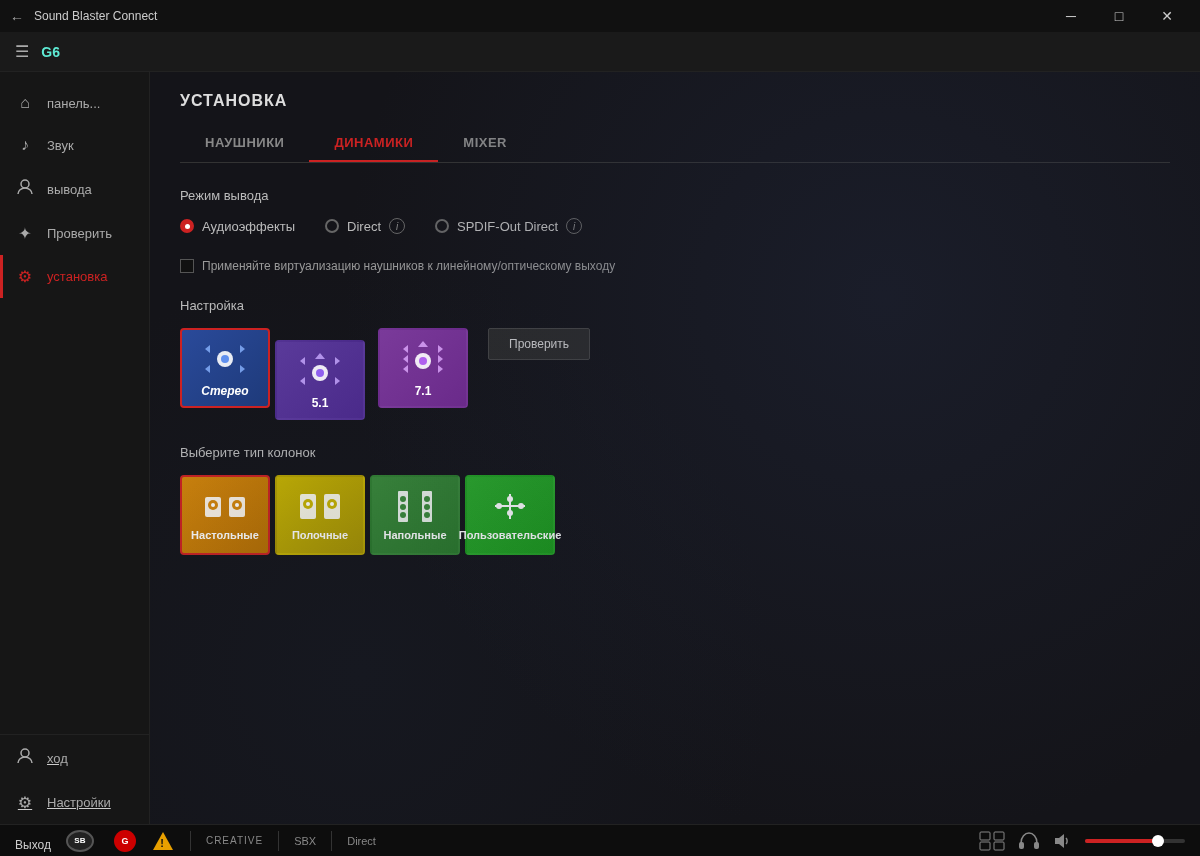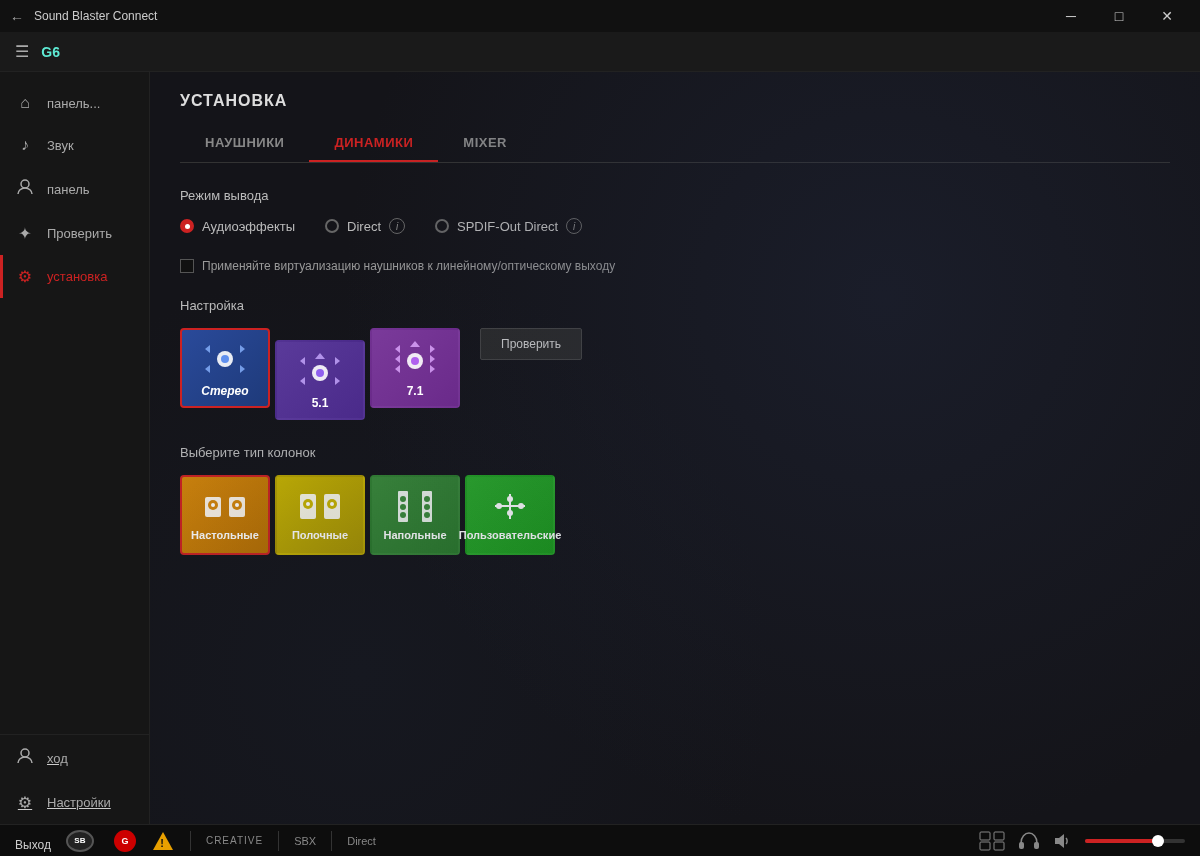--- a/index.html
+++ b/index.html
@@ -403,21 +403,21 @@
       <span class="icon">♪</span>
       <span>Звук</span>
     </div>
     <div class="sidebar-item">
       <span class="icon">
         <svg width="18" height="18" viewBox="0 0 18 18" fill="none">
           <circle cx="9" cy="6" r="4" stroke="#aaa" stroke-width="1.5" fill="none"></circle>
           <path d="M2 16c0-3.314 3.134-6 7-6s7 2.686 7 6" stroke="#aaa" stroke-width="1.5" fill="none"></path>
         </svg>
       </span>
-      <span>панель</span>
+      <span>вывода</span>
     </div>
     <div class="sidebar-item">
       <span class="icon">✦</span>
       <span>Проверить</span>
     </div>
     <div class="sidebar-item active">
       <span class="icon">⚙</span>
       <span>установка</span>
     </div>
     <div class="sidebar-bottom">
@@ -496,21 +496,21 @@
             <polygon points="45,10 40,6 40,14" fill="#c8aaff" opacity="0.8"></polygon>
             <polygon points="5,30 10,26 10,34" fill="#c8aaff" opacity="0.8"></polygon>
             <polygon points="45,30 40,26 40,34" fill="#c8aaff" opacity="0.8"></polygon>
             <polygon points="25,2 20,8 30,8" fill="#c8aaff" opacity="0.8"></polygon>
             <circle cx="25" cy="22" r="8" fill="white" opacity="0.9"></circle>
             <circle cx="25" cy="22" r="4" fill="#9060ee"></circle>
           </svg>
           <span class="card-label">5.1</span>
         </div>
 
-        <div class="speaker-card" style="background: linear-gradient(135deg, #7a3a9a, #6a2a8a);">
+        <div class="speaker-card" style="background: linear-gradient(135deg, #7a3a9a, #6a2a8a); margin-left: 8px;">
           <svg width="50" height="40" viewBox="0 0 50 40">
             <polygon points="5,10 10,6 10,14" fill="#e0aaff" opacity="0.8"></polygon>
             <polygon points="45,10 40,6 40,14" fill="#e0aaff" opacity="0.8"></polygon>
             <polygon points="5,30 10,26 10,34" fill="#e0aaff" opacity="0.8"></polygon>
             <polygon points="45,30 40,26 40,34" fill="#e0aaff" opacity="0.8"></polygon>
             <polygon points="25,2 20,8 30,8" fill="#e0aaff" opacity="0.8"></polygon>
             <polygon points="5,20 10,16 10,24" fill="#e0aaff" opacity="0.8"></polygon>
             <polygon points="45,20 40,16 40,24" fill="#e0aaff" opacity="0.8"></polygon>
             <circle cx="25" cy="22" r="8" fill="white" opacity="0.9"></circle>
             <circle cx="25" cy="22" r="4" fill="#b060ee"></circle>

